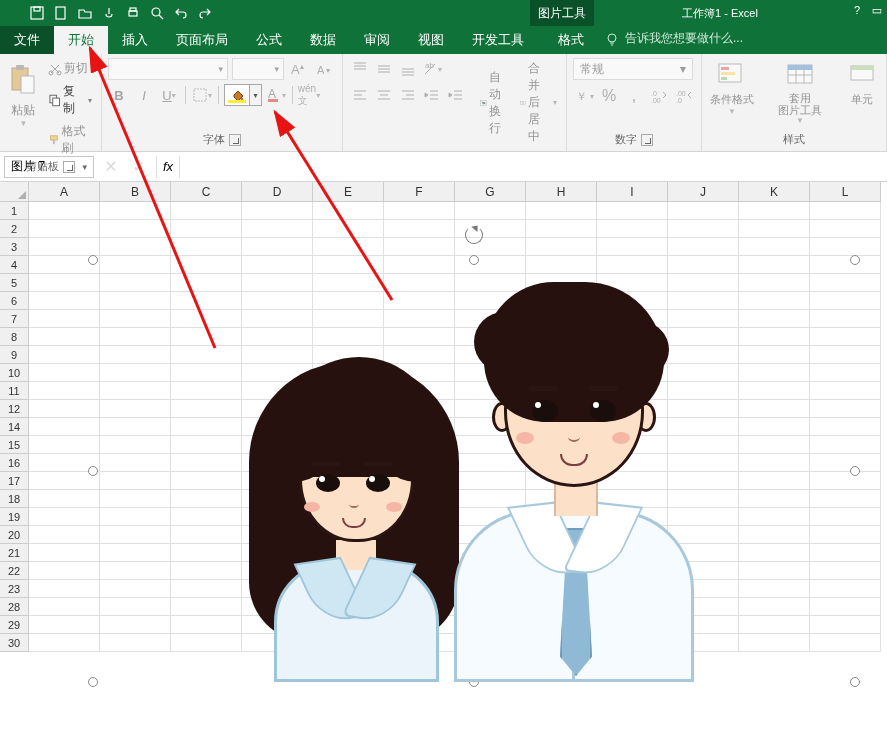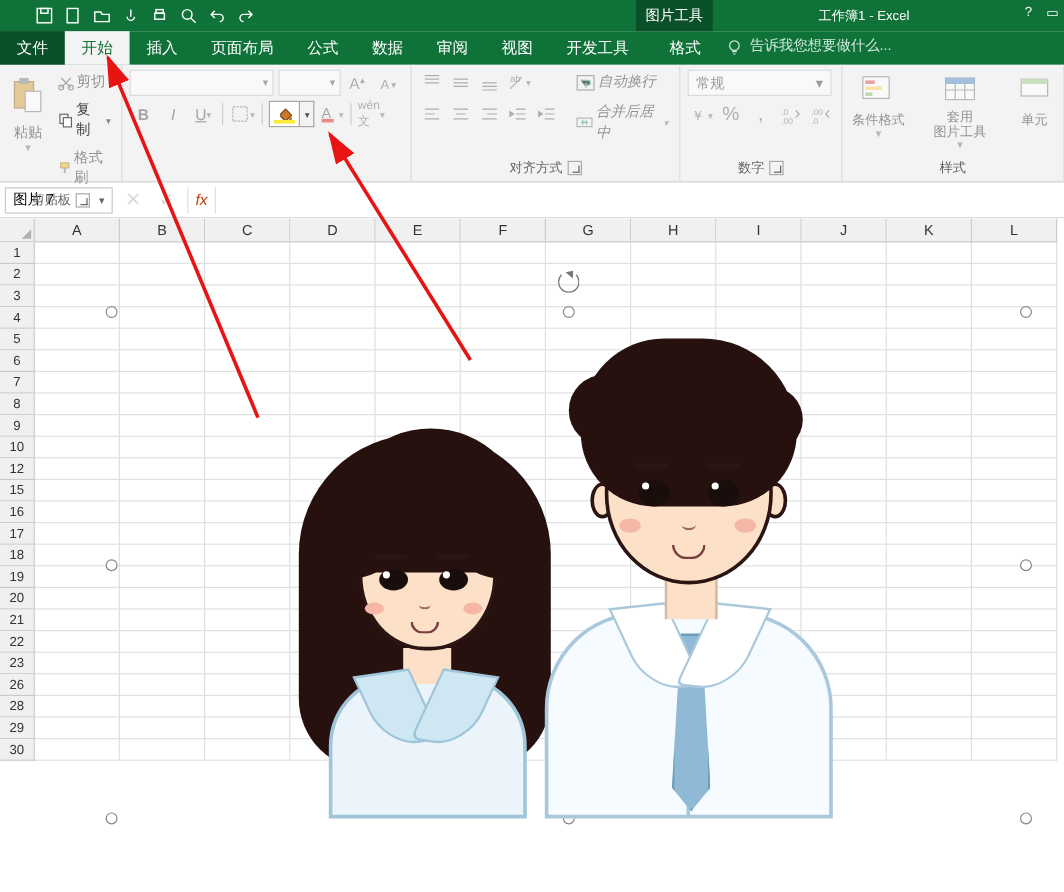--- a/index.html
+++ b/index.html
@@ -55,36 +55,36 @@
 .font-bottom .sep { width:1px; height:18px; background:#ccc; margin:0 2px; }
 .fill-btn { background:#fff; border:1px solid #a8a8a8; width:26px; height:22px; display:flex; align-items:center; justify-content:center; position:relative; opacity:1;}
 .fill-btn .bar { position:absolute; bottom:2px; left:3px; right:3px; height:3px; background:#ffeb3b; }
 .color-split { width:12px; height:22px; border:1px solid #a8a8a8; border-left:none; display:flex; align-items:center; justify-content:center; font-size:8px; color:#555; }
 
 
 .align-group { width:232px; }
 .align-left { display:flex; flex-direction:column; gap:4px; }
 .align-row { display:flex; gap:2px; }
 .align-ico { width:22px; height:22px; display:flex; align-items:center; justify-content:center; }
-.align-right { display:flex; flex-direction:column; gap:4px; margin-left:10px;font-style:italic; }
+.align-right { display:flex; flex-direction:row; gap:4px; margin-left:10px; }
 
 
 .number-group { width:140px; }
 .num-combo { height:22px; width:120px; background:#fff; border:1px solid #c8c8c8; display:flex; align-items:center; padding:0 6px; font-size:12px; color:#555; }
 .num-row { display:flex; gap:3px; margin-top:5px; }
 
 
 .styles-group { }
 .styles-body { display:flex; gap:20px; }
 
 
 .formula-bar { height:30px; border-bottom:1px solid #d4d4d4; display:flex; align-items:center; background:#fff; padding:4px 4px; gap:6px;}
 .namebox { width:90px; height:22px; border:1px solid #c8c8c8; display:flex; align-items:center; padding:0 6px; font-size:12px; }
 .namebox .arrow { margin-left:auto; font-size:9px; color:#666; }
-.fx-btn { width:24px; height:22px; display:flex; align-items:center; justify-content:center; font-style:italic; font-size:13px; color:#c2410c; border-left:1px solid #e0e0e0; border-right:1px solid #e0e0e0; }
+.fx-btn { width:24px; height:22px; display:flex; align-items:center; justify-content:center; font-style:italic; font-size:13px; color:#000000; border-left:1px solid #e0e0e0; border-right:1px solid #e0e0e0; }
 .formula-input { flex:1; height:22px; border:none; outline:none; font-size:12px; padding:0 4px; }
 
 
 .grid-area { position:relative; background:#fff; overflow:hidden; height:562px; }
 .col-headers { display:flex; height:20px; position:relative; }
 .selectall { width:29px; height:20px; border-right:1px solid #ccc; border-bottom:1px solid #ccc; background:#f0f0f0; position:relative; }
 .selectall::after { content:""; position:absolute; right:2px; bottom:2px; width:0; height:0; border-left:8px solid transparent; border-bottom:8px solid #b0b0b0; }
 .col-h { width:71px; height:20px; border-right:1px solid #ccc; border-bottom:1px solid #ccc; background:#f0f0f0; text-align:center; font-size:12px; line-height:20px; color:#333; }
 .rows { position:absolute; top:20px; left:0; right:0; }
 .row { display:flex; height:18px; }
@@ -335,20 +335,24 @@
             </svg>
             <span style="font-size:8px;color:#888">▾</span>
           </div>
         <span class="sep"></span>
         <div class="ico-btn disabled">
             <span style="font-size:10px;color:#777">wén 文</span>
             <span style="font-size:8px;color:#888">▾</span>
           </div>
       </div>
     </div>
+    <div class="group-label">
+        <span>字体</span>
+        <span class="launcher"></span>
+      </div>
   </div>
 
   <div class="group align-group">
     <div class="group-body">
       <div class="align-left disabled">
         <div class="align-row">
           <div class="align-ico">
               <svg width="16" height="16" viewBox="0 0 16 16">
                 <path d="M2 2h12M2 5h12M2 8h12" stroke="#777"></path>
               </svg>
@@ -410,24 +414,20 @@
         <div class="btn">
             <svg width="16" height="16" viewBox="0 0 16 16">
               <rect x="1" y="4" width="14" height="8" fill="none" stroke="#777"></rect>
               <path d="M5 8h6M5 8l2-2M5 8l2 2M11 8l-2-2M11 8l-2 2" stroke="#3a7"></path>
             </svg>
             <span>合并后居中</span>
             <span style="font-size:8px;color:#888;margin-left:3px">▾</span>
           </div>
       </div>
     </div>
-    <div class="group-label">
-        <span>对齐方式</span>
-        <span class="launcher"></span>
-      </div>
   </div>
 
   <div class="group number-group">
     <div class="group-body disabled" style="flex-direction:column">
       <div class="num-combo">
           <span>常规</span>
           <span class="arrow" style="margin-left:auto">▾</span>
         </div>
       <div class="num-row">
         <div class="ico-btn">
@@ -678,35 +678,65 @@
         <div class="cell"></div>
         <div class="cell"></div>
         <div class="cell"></div>
         <div class="cell"></div>
         <div class="cell"></div>
         <div class="cell"></div>
         <div class="cell"></div>
         <div class="cell"></div>
       </div>
       <div class="row">
+        <div class="row-h">11</div>
+        <div class="cell"></div>
+        <div class="cell"></div>
+        <div class="cell"></div>
+        <div class="cell"></div>
+        <div class="cell"></div>
+        <div class="cell"></div>
+        <div class="cell"></div>
+        <div class="cell"></div>
+        <div class="cell"></div>
+        <div class="cell"></div>
+        <div class="cell"></div>
+        <div class="cell"></div>
+      </div>
+      <div class="row">
         <div class="row-h">12</div>
         <div class="cell"></div>
         <div class="cell"></div>
         <div class="cell"></div>
         <div class="cell"></div>
         <div class="cell"></div>
         <div class="cell"></div>
         <div class="cell"></div>
         <div class="cell"></div>
         <div class="cell"></div>
         <div class="cell"></div>
         <div class="cell"></div>
         <div class="cell"></div>
       </div>
       <div class="row">
+        <div class="row-h">14</div>
+        <div class="cell"></div>
+        <div class="cell"></div>
+        <div class="cell"></div>
+        <div class="cell"></div>
+        <div class="cell"></div>
+        <div class="cell"></div>
+        <div class="cell"></div>
+        <div class="cell"></div>
+        <div class="cell"></div>
+        <div class="cell"></div>
+        <div class="cell"></div>
+        <div class="cell"></div>
+      </div>
+      <div class="row">
         <div class="row-h">15</div>
         <div class="cell"></div>
         <div class="cell"></div>
         <div class="cell"></div>
         <div class="cell"></div>
         <div class="cell"></div>
         <div class="cell"></div>
         <div class="cell"></div>
         <div class="cell"></div>
         <div class="cell"></div>
@@ -814,35 +844,20 @@
         <div class="cell"></div>
         <div class="cell"></div>
         <div class="cell"></div>
         <div class="cell"></div>
         <div class="cell"></div>
         <div class="cell"></div>
         <div class="cell"></div>
       </div>
       <div class="row">
         <div class="row-h">23</div>
-        <div class="cell"></div>
-        <div class="cell"></div>
-        <div class="cell"></div>
-        <div class="cell"></div>
-        <div class="cell"></div>
-        <div class="cell"></div>
-        <div class="cell"></div>
-        <div class="cell"></div>
-        <div class="cell"></div>
-        <div class="cell"></div>
-        <div class="cell"></div>
-        <div class="cell"></div>
-      </div>
-      <div class="row">
-        <div class="row-h">26</div>
         <div class="cell"></div>
         <div class="cell"></div>
         <div class="cell"></div>
         <div class="cell"></div>
         <div class="cell"></div>
         <div class="cell"></div>
         <div class="cell"></div>
         <div class="cell"></div>
         <div class="cell"></div>
         <div class="cell"></div>

